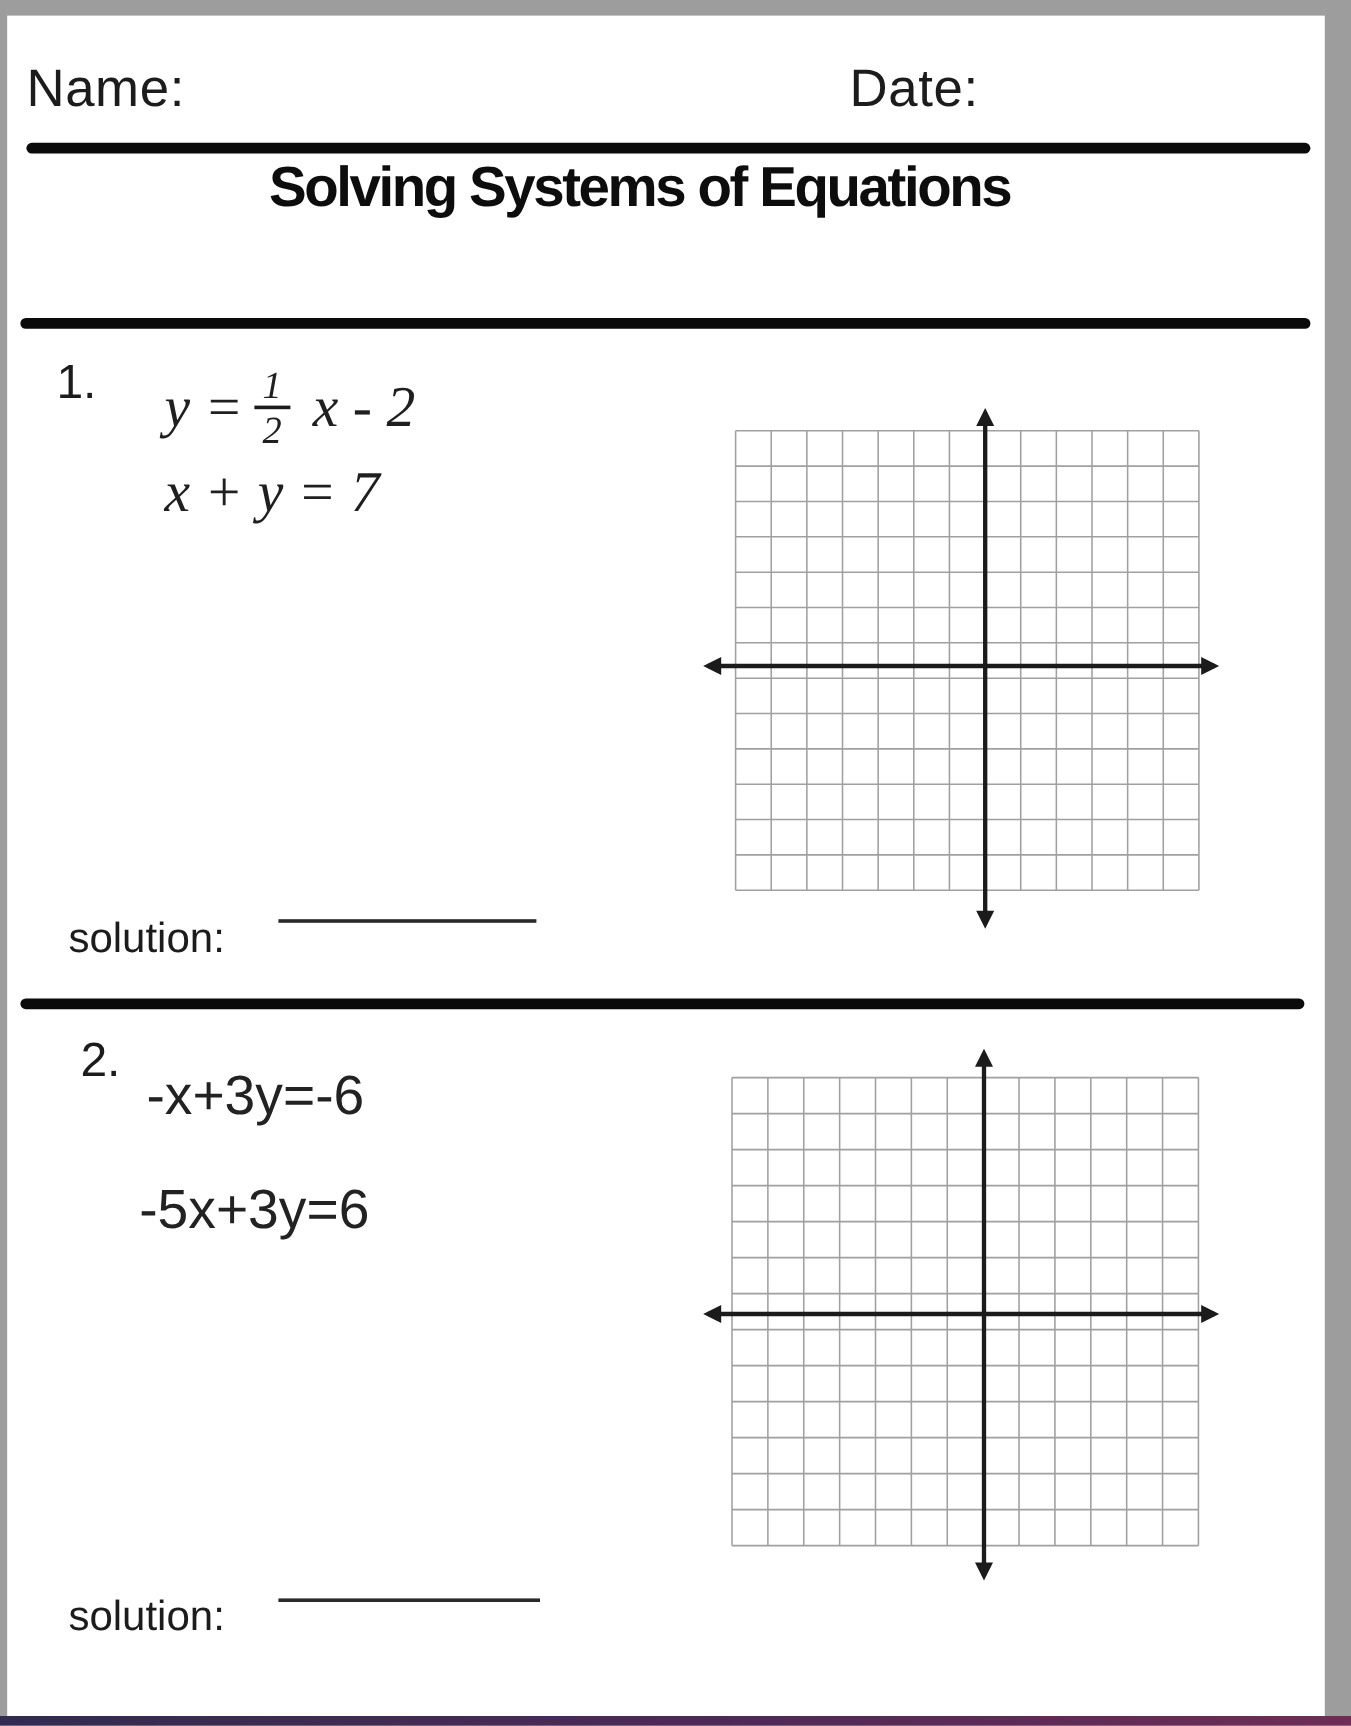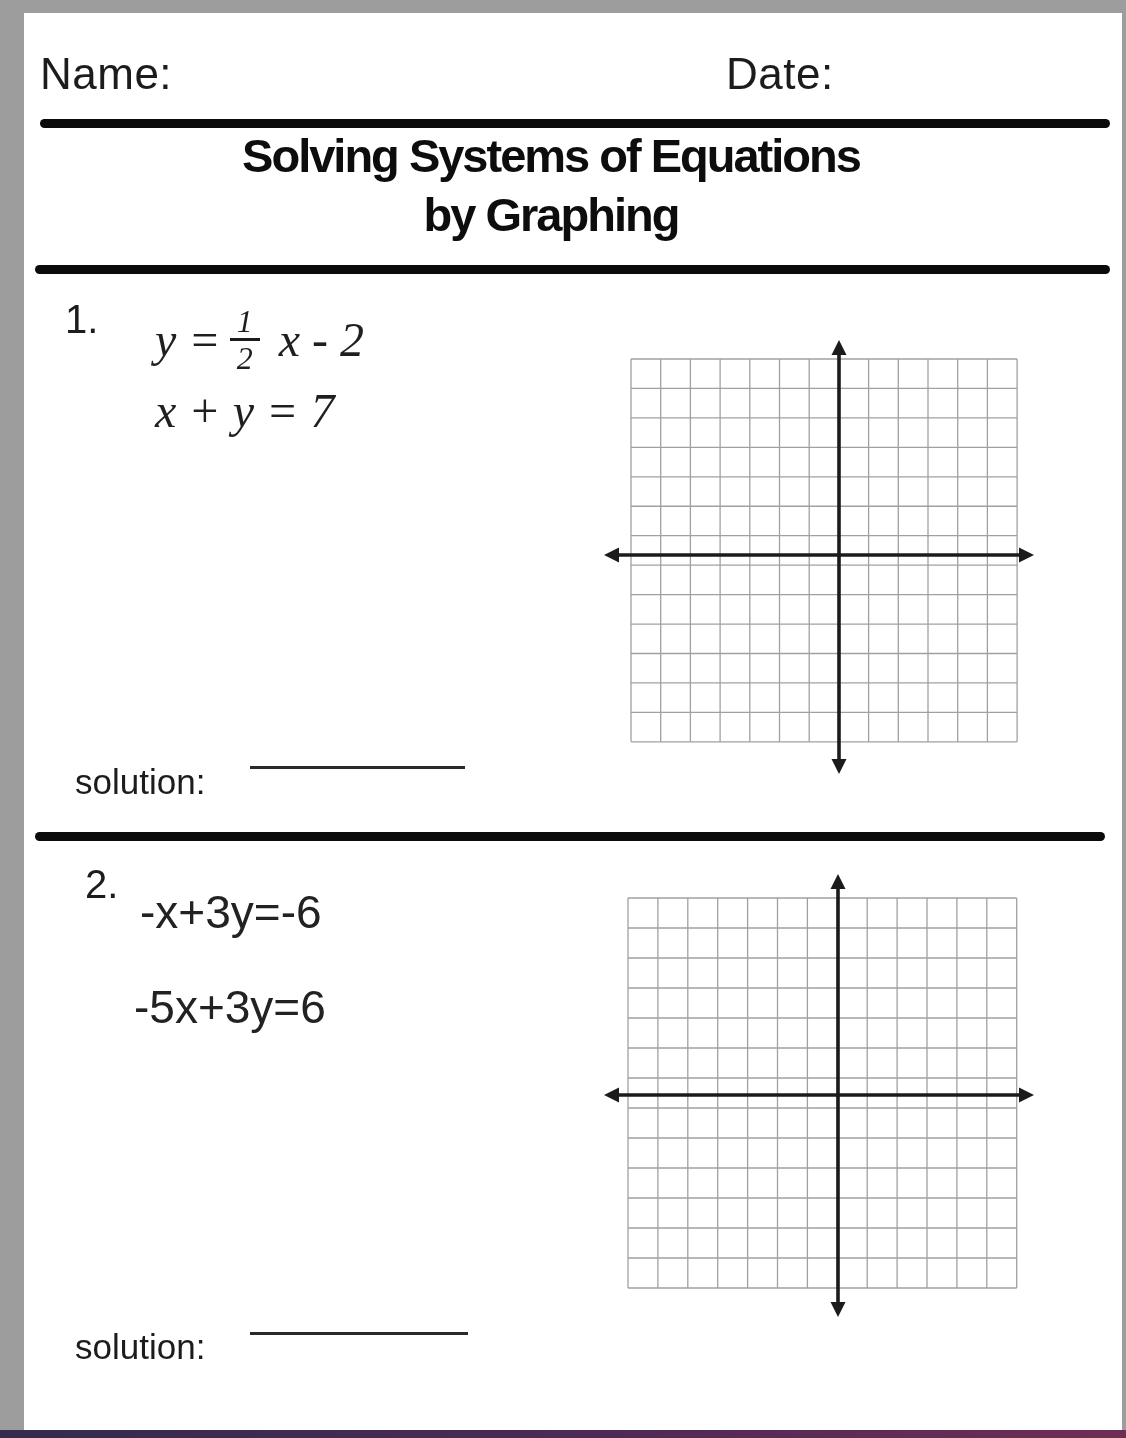--- a/index.html
+++ b/index.html
@@ -3,21 +3,21 @@
 <meta charset="utf-8">
 <style>
   html,body{margin:0;padding:0;}
   body{
     width:1126px;height:1438px;position:relative;overflow:hidden;
     background:var(--frame,#9d9d9d);
     font-family:"Liberation Sans","DejaVu Sans",sans-serif;
     color:var(--text,#1c1c1c);
   }
   .page{
-    position:absolute;left:24px;top:13px;width:1098px;height:1417px;
+    position:absolute;left:6px;top:13px;width:1098px;height:1417px;
     background:var(--page,#ffffff);
   }
   .abs{position:absolute;line-height:1;}
   
   .field-label{font-size:44px;letter-spacing:0.5px;}
   .rule{background:var(--rule,#0b0b0b);height:9px;border-radius:5px;}
   .title{width:1054px;text-align:center;font-weight:bold;font-size:47px;
          letter-spacing:-2px;color:#0d0d0d;}
   
   .prob-num{font-size:40px;}
@@ -46,21 +46,20 @@
 <body>
 
 <div class="page">
 
   <div class="abs field-label" style="left:16px;top:39px;">Name:</div>
   <div class="abs field-label" style="left:702px;top:39px;">Date:</div>
 
   <div class="abs rule" style="left:16px;top:106px;width:1070px;"></div>
 
   <div class="abs title" style="left:0;top:119px;">Solving Systems of Equations</div>
-  <div class="abs title" style="left:0;top:178px;">by Graphing</div>
 
   <div class="abs rule" style="left:11px;top:252px;width:1075px;"></div>
 
   <div class="abs prob-num" style="left:41px;top:286px;">1.</div>
 
   <div class="abs math-serif eq-row" style="left:131px;top:293px;">
     <span class="pre">y =</span>
     <span class="frac">
       <span class="num">1</span>
       <span class="bar"></span>

